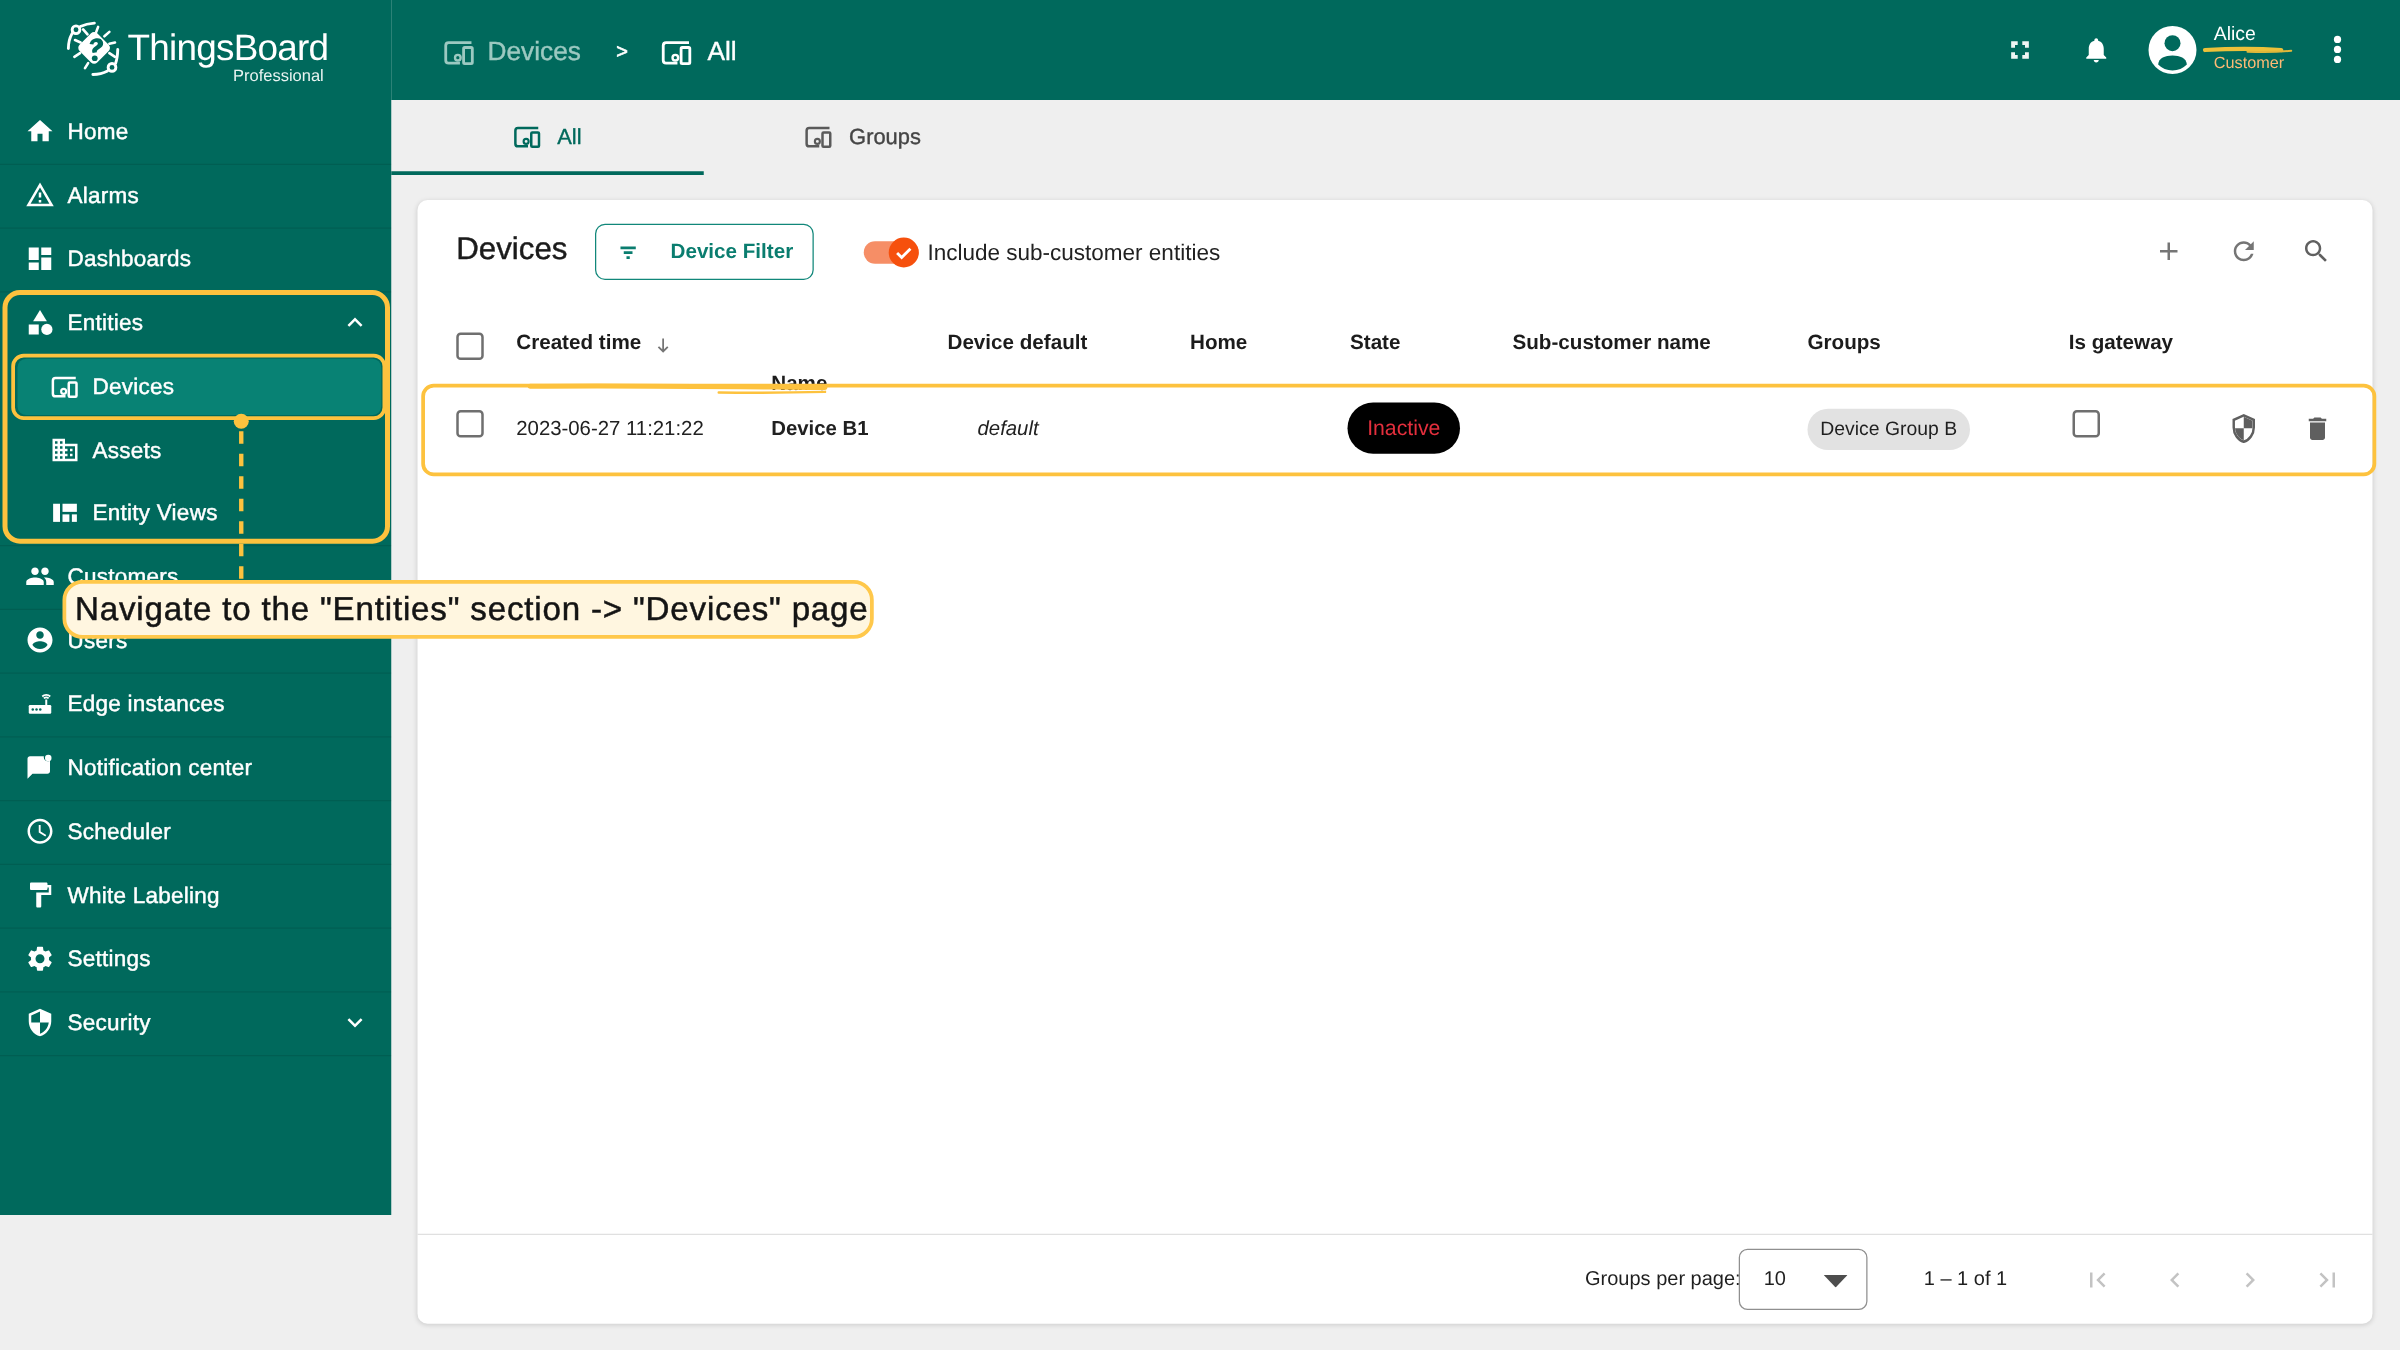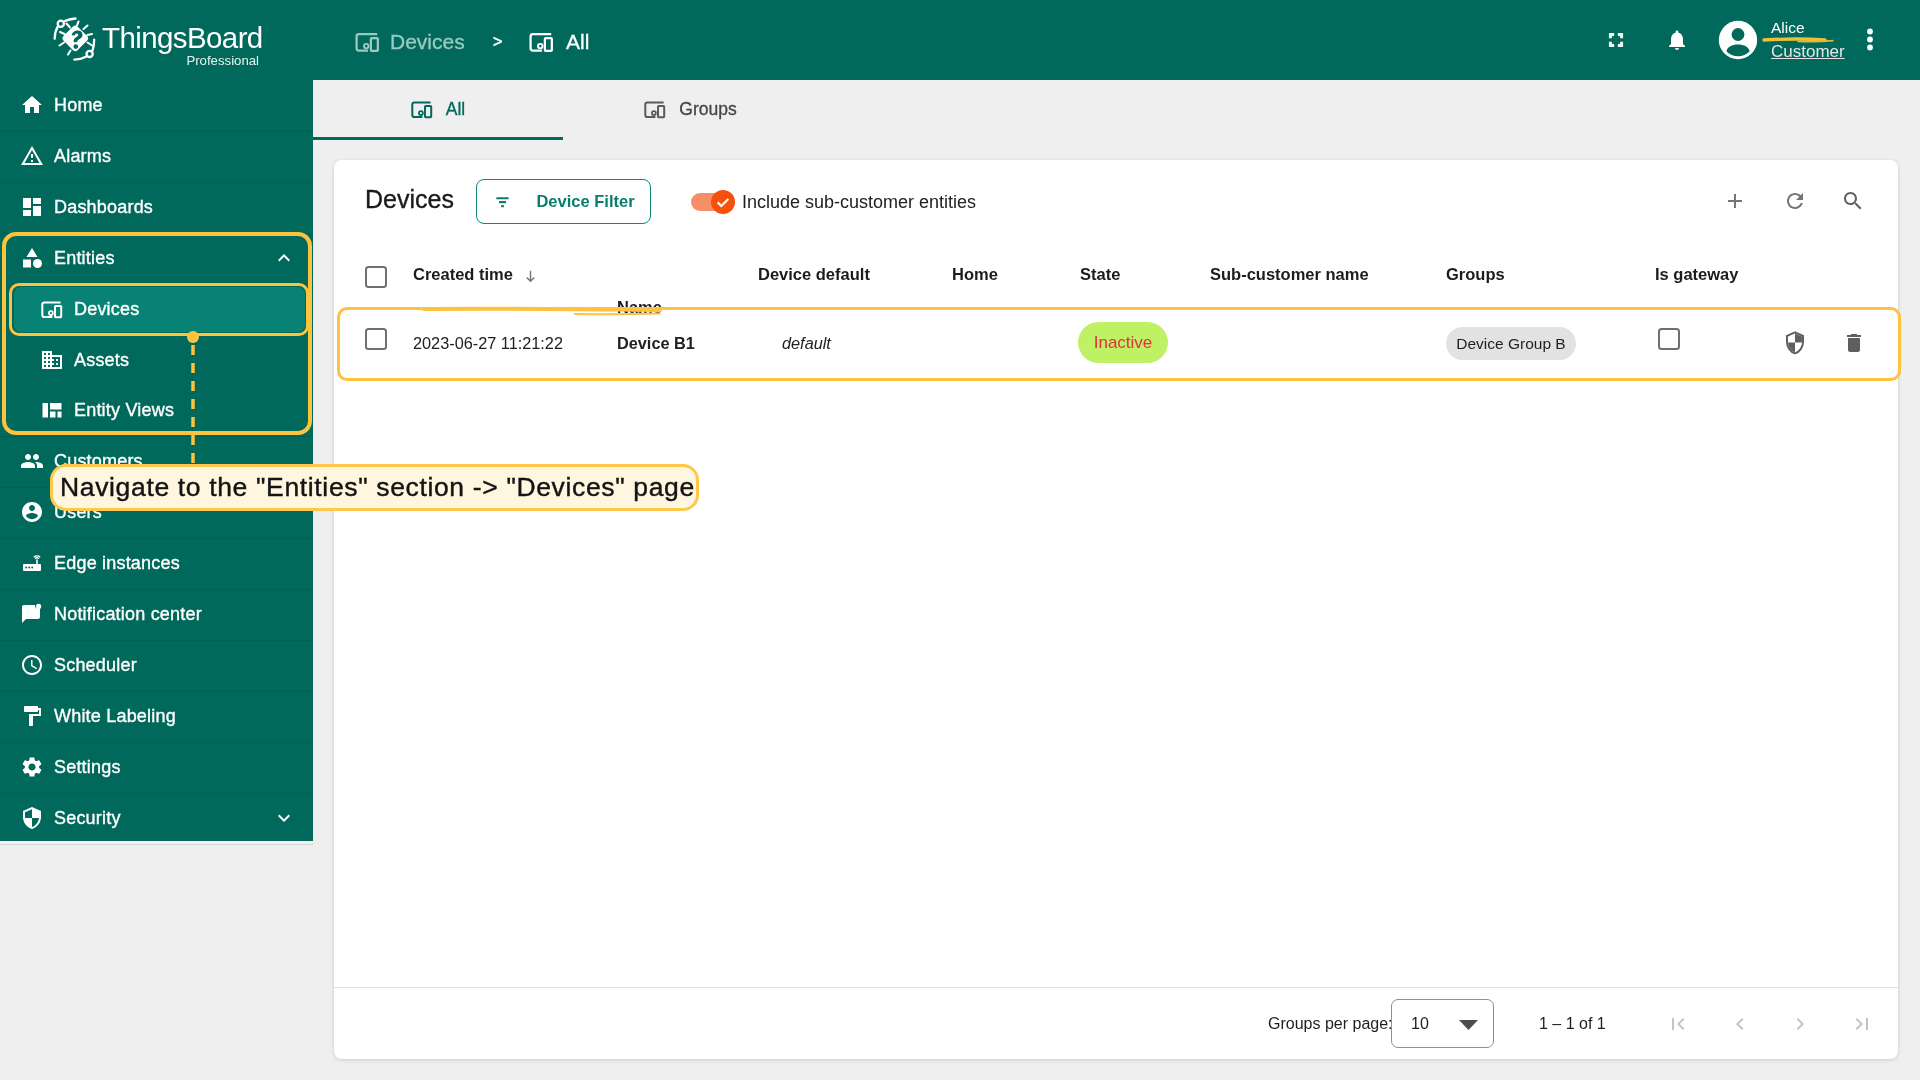--- a/index.html
+++ b/index.html
@@ -1,20 +1,20 @@
 <!DOCTYPE html>
 <html><head>
 <meta charset="utf-8">
 <style>
   * { margin:0; padding:0; box-sizing:border-box; }
   html,body { width:1920px; height:1080px; overflow:hidden; font-family:"Liberation Sans", sans-serif; background:#efefef; }
   .abs { position:absolute; }
   svg { display:block; }
 
-  #sidebar { position:absolute; left:0; top:0; width:313px; height:841px; background:#00695c; z-index:2; }
+  #sidebar { position:absolute; left:0; top:0; width:313px; height:972px; background:#00695c; z-index:2; }
   #header { position:absolute; left:313px; top:0; width:1607px; height:80px; background:#00695c; z-index:2; }
 
   .menuitem { position:absolute; left:0; width:313px; height:51px; color:#fff; }
   .menuitem .sep { position:absolute; left:0; top:0; width:313px; height:1px; background:rgba(0,0,0,0.10); }
   .menuitem .mi { position:absolute; left:20px; top:13px; width:24px; height:24px; }
   .menuitem .ml { position:absolute; left:54px; top:15px; font-size:18px; font-weight:400; letter-spacing:0.2px; line-height:21px; white-space:nowrap; -webkit-text-stroke:0.35px #fff; }
   .menuitem.sub .mi { left:40px; }
   .menuitem.sub .ml { left:74px; }
   .chev { position:absolute; right:17px; top:13px; width:24px; height:24px; }
 
@@ -228,21 +228,21 @@
     </svg>
   <svg class="abs" style="left:1352px; top:27px;" width="24" height="26" viewBox="0 0 24 24" fill="#fff">
       <path d="M12 22c1.1 0 2-.9 2-2h-4c0 1.1.89 2 2 2zm6-6v-5c0-3.07-1.64-5.64-4.5-6.32V4c0-.83-.67-1.5-1.5-1.5s-1.5.67-1.5 1.5v.68C7.63 5.36 6 7.92 6 11v5l-2 2v1h16v-1l-2-2z"></path>
     </svg>
   <svg class="abs" style="left:1405px; top:20px;" width="40" height="40" viewBox="0 0 40 40">
       <circle cx="20" cy="20" r="19.2" fill="#fff"></circle>
       <circle cx="20" cy="14.5" r="6.4" fill="#00695c"></circle>
       <path d="M8.5 31.5 C 9 26.5 14 24.4 20 24.4 C 26 24.4 31 26.5 31.5 31.5 C 28.5 34.6 24.5 36.3 20 36.3 C 15.5 36.3 11.5 34.6 8.5 31.5 Z" fill="#00695c"></path>
     </svg>
   <div class="abs" style="left:1458px; top:19px; font-size:15.5px; color:#fff;">Alice</div>
-  <div class="abs" style="left:1458px; top:42px; font-size:17px; color:#e5e5e5;text-decoration:underline;">Customer</div>
+  <div class="abs" style="left:1458px; top:42px; font-size:13px; color:#fdba74;">Customer</div>
   <svg class="abs" style="left:1549px; top:26px;" width="16" height="28" viewBox="0 0 16 28" fill="#fff">
       <circle cx="8" cy="5.5" r="2.9"></circle>
       <circle cx="8" cy="13.5" r="2.9"></circle>
       <circle cx="8" cy="21.5" r="2.9"></circle>
     </svg>
 </div>
 
 <div id="main">
 
   <div class="tab" style="left:0; width:249px; color:#00695c;">
@@ -301,21 +301,21 @@
     <div class="colhead" style="left:618px;">Home</div>
     <div class="colhead" style="left:746px;">State</div>
     <div class="colhead" style="left:876px;">Sub-customer name</div>
     <div class="colhead" style="left:1112px;">Groups</div>
     <div class="colhead" style="left:1321px;">Is gateway</div>
 
     <div class="checkbox" style="left:31px; top:168px;"></div>
     <div class="cell" style="left:79px;">2023-06-27 11:21:22</div>
     <div class="cell" style="left:283px;font-weight:bold;">Device B1</div>
     <div class="cell" style="left:448px;font-style:italic;">default</div>
-    <div class="abs" style="left:744px; top:162px; width:90px; height:41px; border-radius:20.5px; background:#bef264; display:flex; align-items:center; justify-content:center; font-size:17px; color:#e42f3d;">Inactive</div>
+    <div class="abs" style="left:744px; top:162px; width:90px; height:41px; border-radius:20.5px; background:#000000; display:flex; align-items:center; justify-content:center; font-size:17px; color:#e42f3d;">Inactive</div>
     <div class="abs" style="left:1112px; top:167px; width:130px; height:33px; border-radius:16.5px; background:#e2e2e2; display:flex; align-items:center; justify-content:center; font-size:15.5px; color:#1f1f1f;">Device Group B</div>
     <div class="checkbox" style="left:1324px; top:168px;"></div>
     <svg class="abs" style="left:1448px; top:170px;" width="26" height="26" viewBox="0 0 24 24">
         <path d="M12 2.1L4.6 5.4V11c0 4.9 3.2 9.4 7.4 10.6 4.2-1.2 7.4-5.7 7.4-10.6V5.4L12 2.1z" fill="none" stroke="#5f5f5f" stroke-width="1.8"></path>
         <path d="M12 3.2l6.4 2.9V11.6H12z" fill="#5f5f5f"></path>
         <path d="M5.6 11.6H12v8.9c-3.6-1.1-6.1-4.8-6.4-8.9z" fill="#5f5f5f"></path>
       </svg>
     <svg class="abs" style="left:1508px; top:171px;" width="24" height="24" viewBox="0 0 24 24" fill="#5f5f5f">
         <path d="M6 19c0 1.1.9 2 2 2h8c1.1 0 2-.9 2-2V7H6v12zM19 4h-3.5l-1-1h-5l-1 1H5v2h14V4z"></path>
       </svg>

